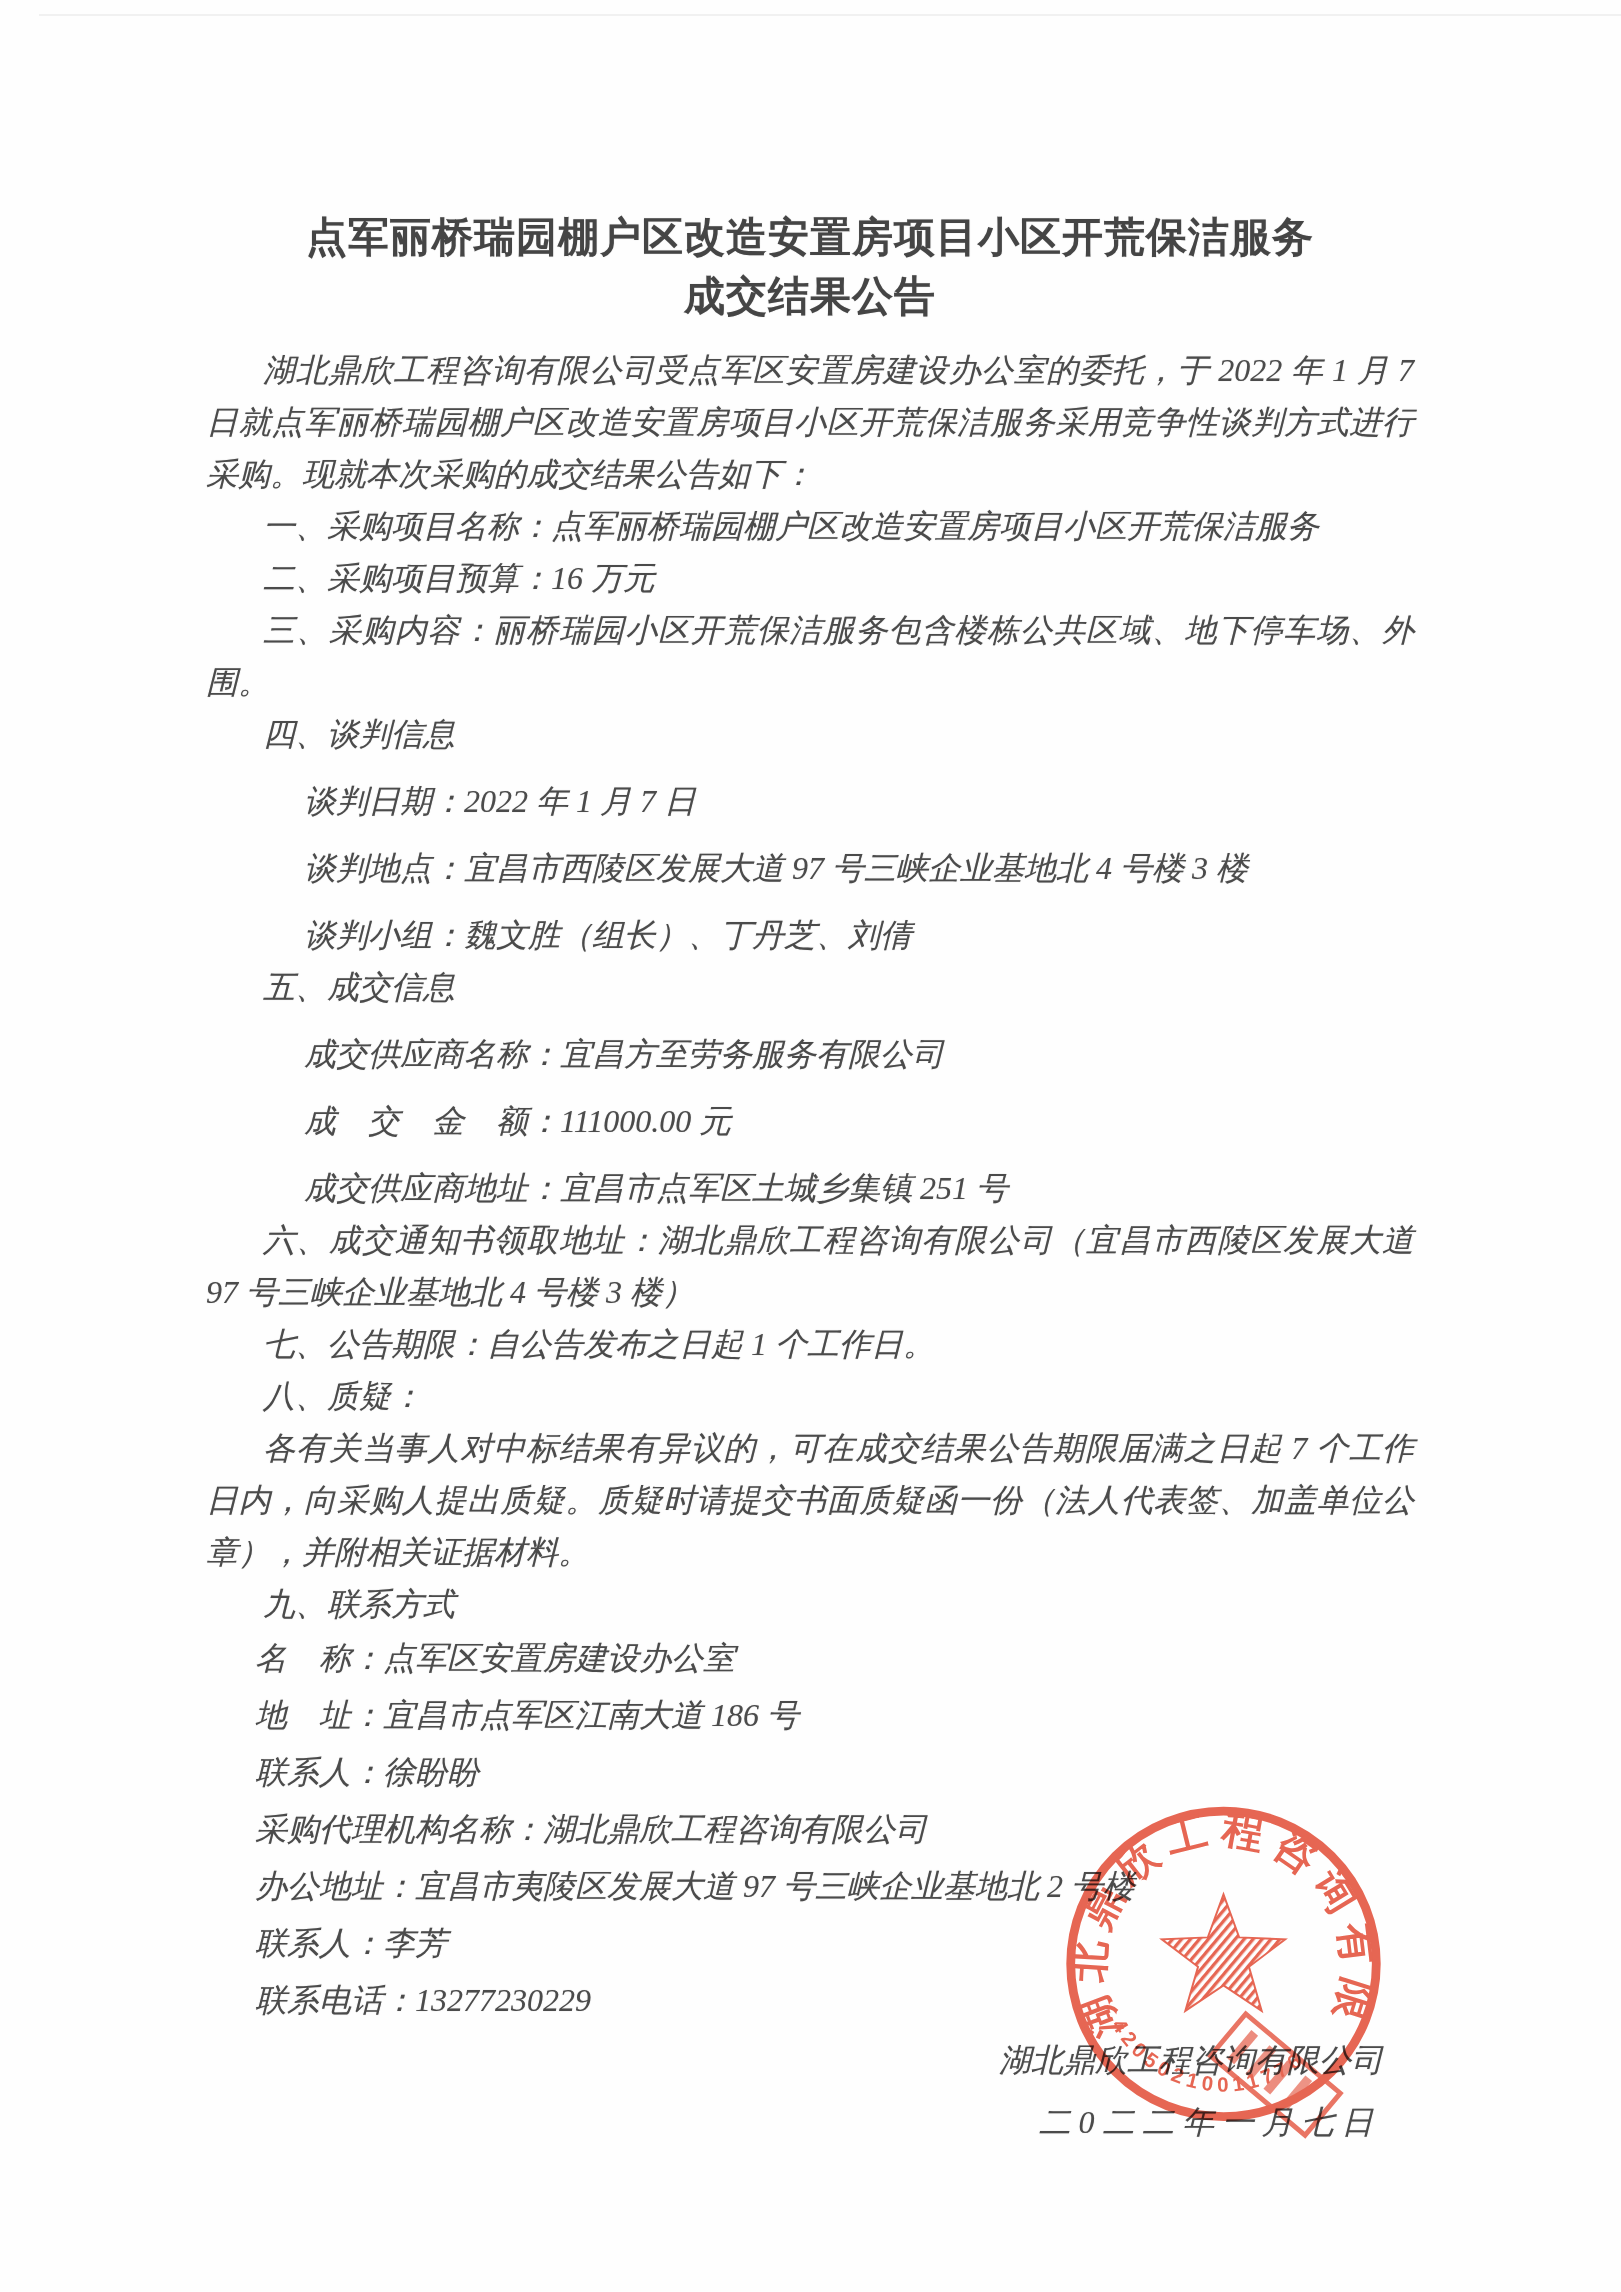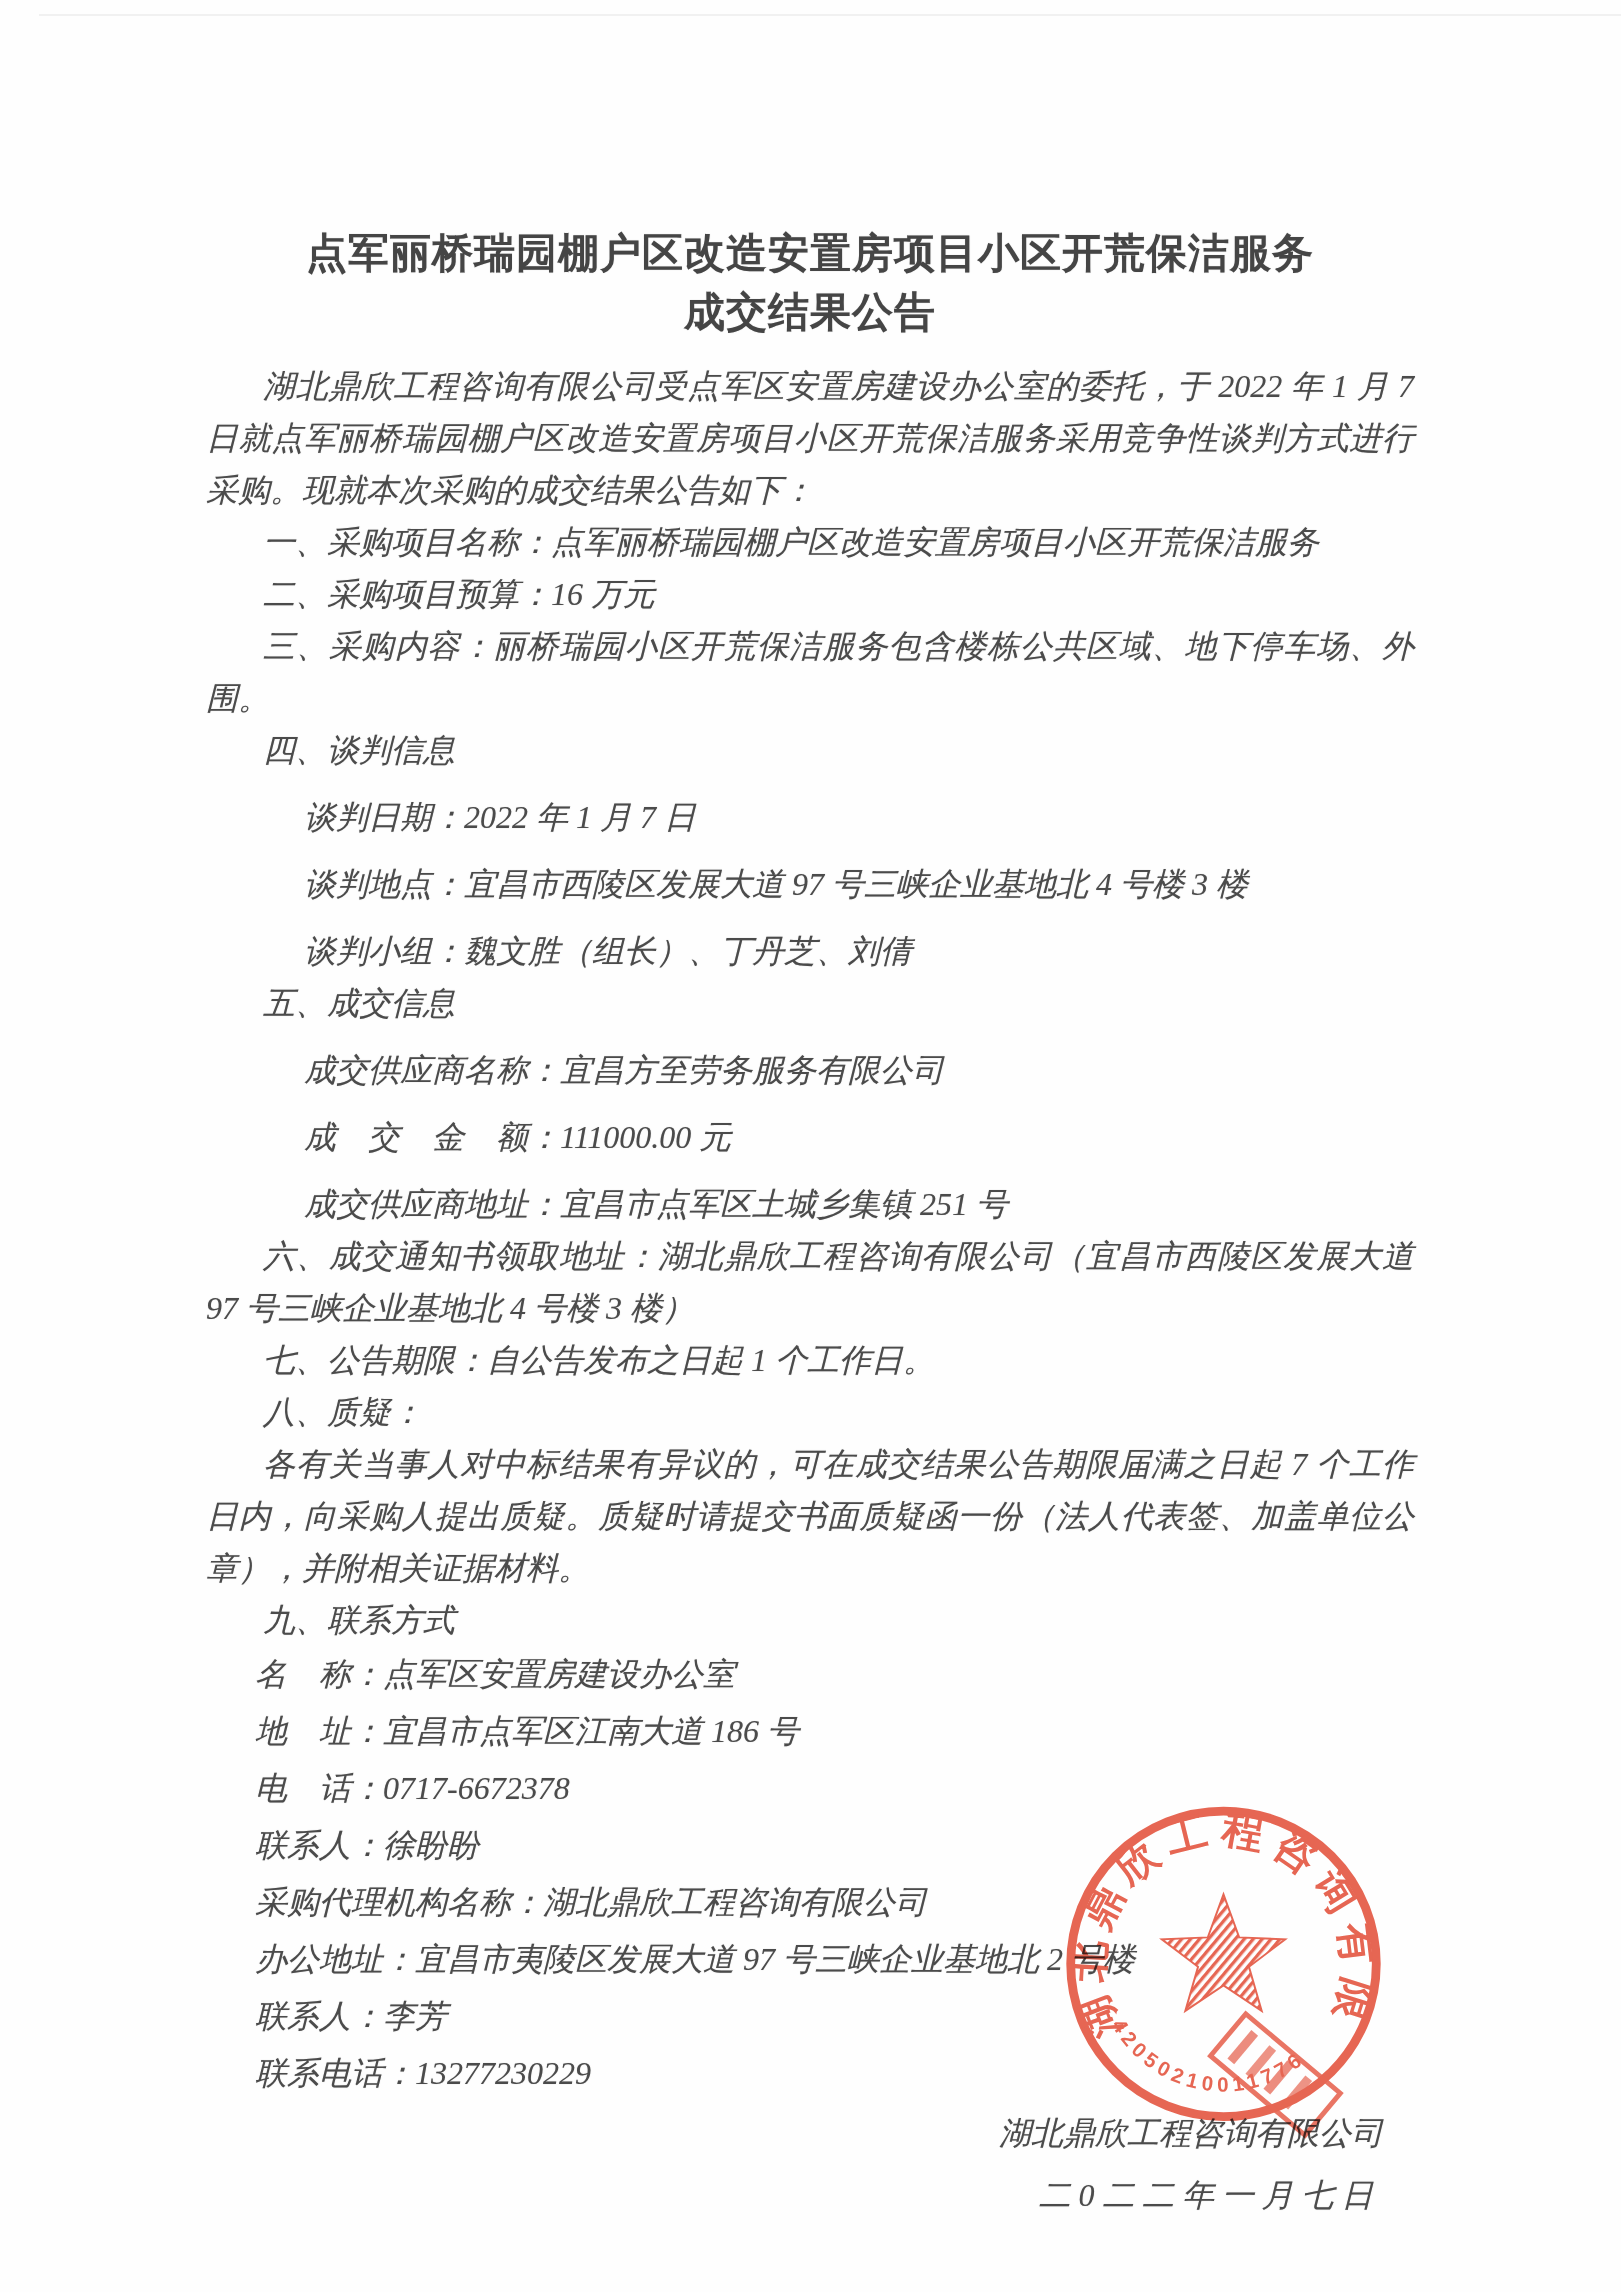--- a/index.html
+++ b/index.html
@@ -3,21 +3,21 @@
 <meta charset="utf-8">
 <style>
   html,body { margin:0; padding:0; background:#ffffff; }
   .page {
     position:relative; width:1621px; height:2293px;
     background:#fefefe; overflow:hidden;
     font-family:"Liberation Serif", serif;
   }
   .scan-edge { position:absolute; top:13.7px; left:39px; right:0; height:2px; background:#f1f1f1; }
   .doc {
-    position:absolute; left:206px; top:224px; width:1208px;
+    position:absolute; left:206px; top:208px; width:1208px;
     color:#4b4b4b; font-size:32px; line-height:52px;
     text-shadow:0 0 1px rgba(75,75,75,0.35);
   }
   h1.title {
     margin:0 0 17.6px 0; text-align:center; color:#454545;
     font-family:"Liberation Sans", sans-serif; font-weight:700;
     font-size:41px; line-height:59px; letter-spacing:1px;
   }
   h1.title .tline { display:block; }
   p { margin:0;font-style:italic; }
@@ -63,21 +63,20 @@
     <p class="ind2">成交供应商地址：宜昌市点军区土城乡集镇 251 号</p>
     <p class="ind1 just">六、成交通知书领取地址：湖北鼎欣工程咨询有限公司（宜昌市西陵区发展大道 97 号三峡企业基地北 4 号楼 3 楼）</p>
     <p class="ind1">七、公告期限：自公告发布之日起 1 个工作日。</p>
     <p class="ind1">八、质疑：</p>
     <p class="ind1 just">各有关当事人对中标结果有异议的，可在成交结果公告期限届满之日起 7 个工作日内，向采购人提出质疑。质疑时请提交书面质疑函一份（法人代表签、加盖单位公章），并附相关证据材料。</p>
     <p class="ind1">九、联系方式</p>
 
     <div class="contact">
       <p>名　称：点军区安置房建设办公室</p>
       <p>地　址：宜昌市点军区江南大道 186 号</p>
-      <p>电　话：0717-6672378</p>
       <p>联系人：徐盼盼</p>
       <p>采购代理机构名称：湖北鼎欣工程咨询有限公司</p>
       <p>办公地址：宜昌市夷陵区发展大道 97 号三峡企业基地北 2 号楼</p>
       <p>联系人：李芳</p>
       <p>联系电话：13277230229</p>
     </div>
 
     <div class="sig">
       <p class="company">湖北鼎欣工程咨询有限公司</p>
       <p class="date">二0二二年一月七日</p>

